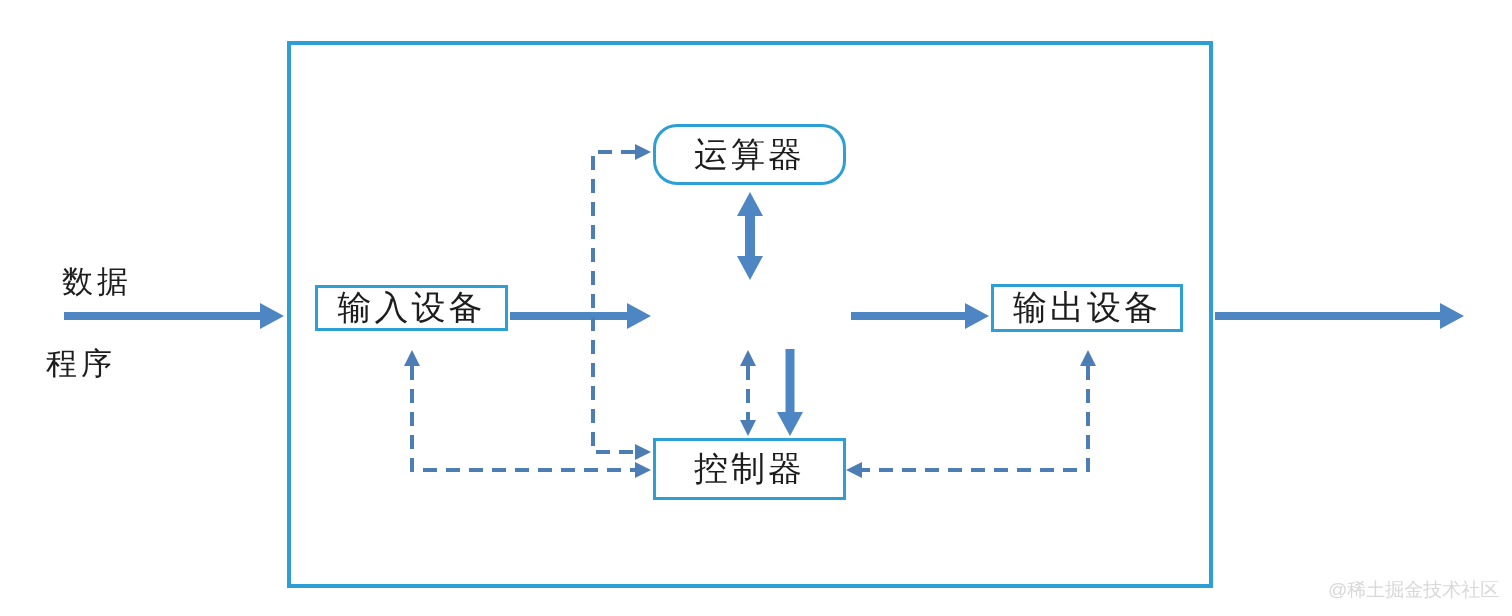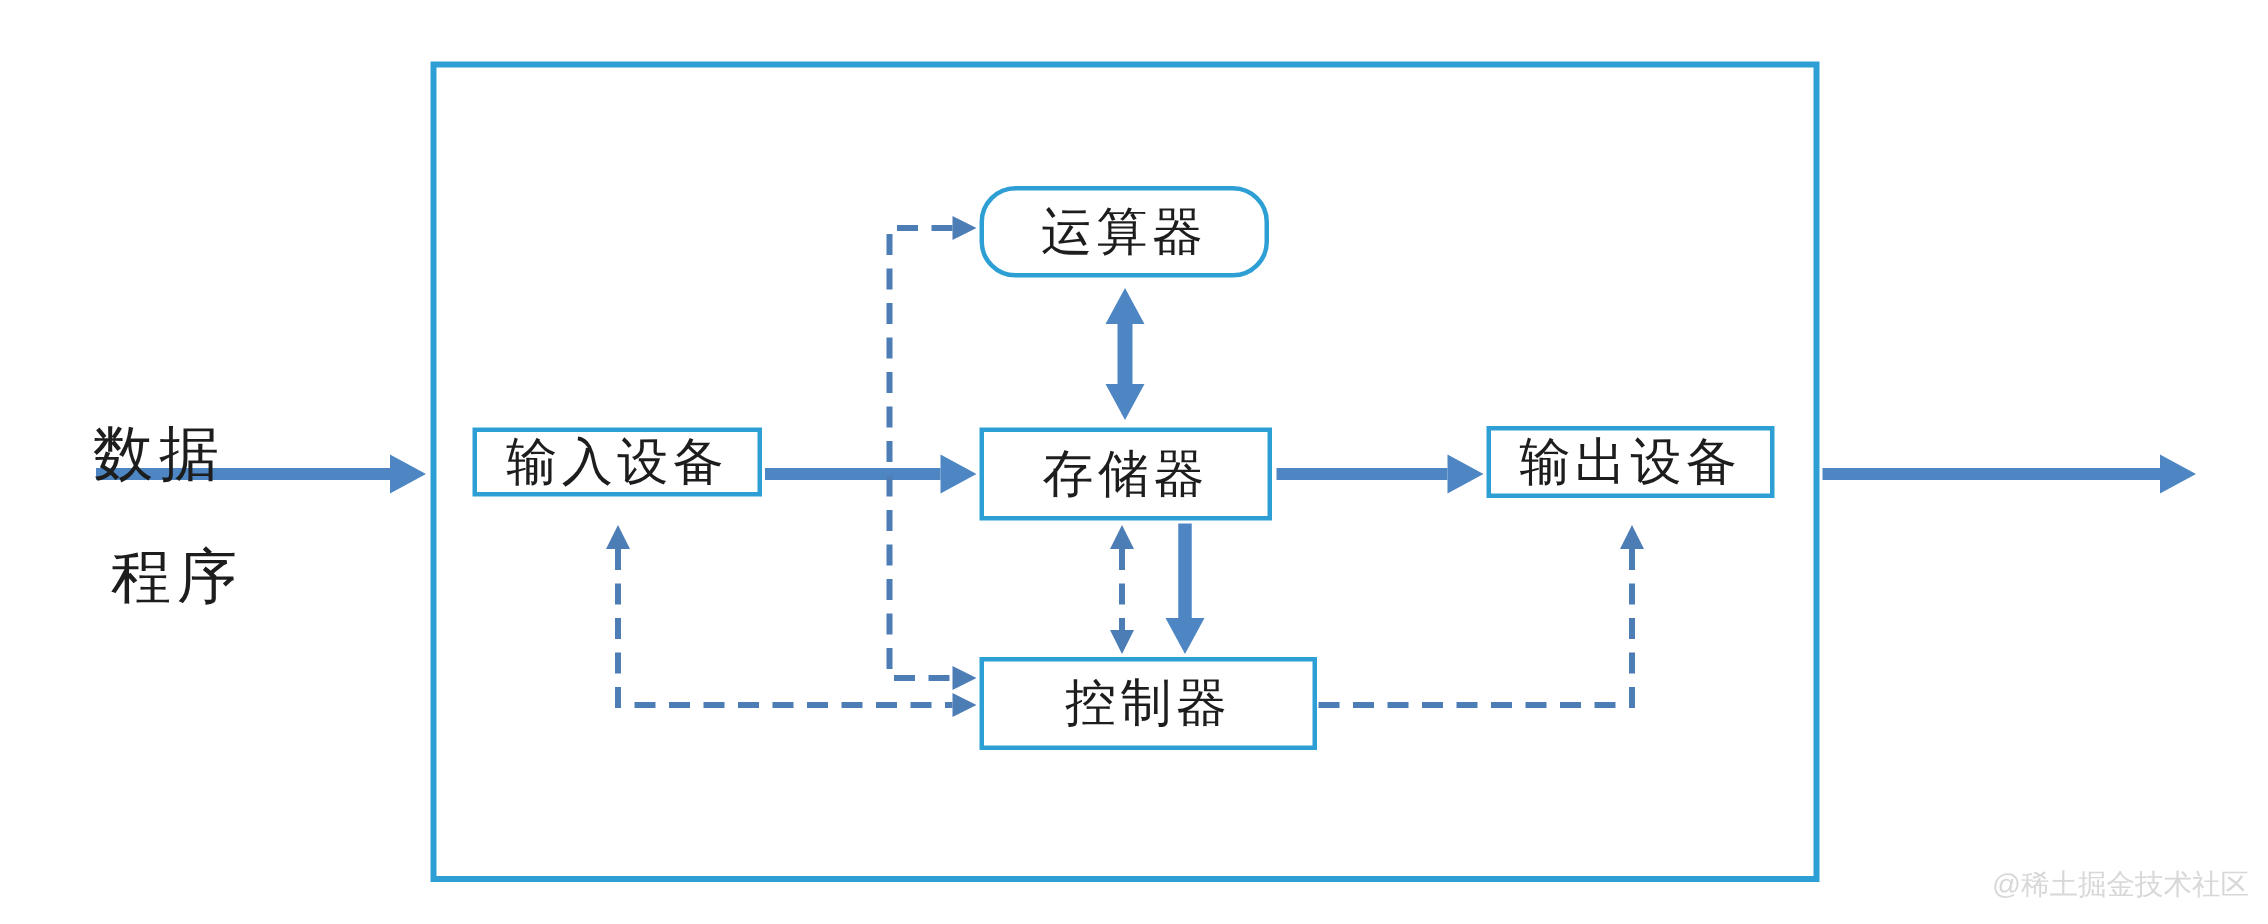--- a/index.html
+++ b/index.html
@@ -49,32 +49,31 @@
     align-items: center;
     justify-content: center;
     font-size: 34px;
     letter-spacing: 3px;
     color: var(--c-text, #1d1d1d);
   }
   .node-alu        { left: 653px; top: 124px; width: 193px; height: 61px; border-radius: 24px; }
   .node-input      { left: 315px; top: 285px; width: 193px; height: 46px; }
   .node-memory     { left: 653px; top: 285px; width: 195px; height: 62px; }
   .node-output     { left: 991px; top: 284px; width: 192px; height: 48px; }
-  .node-controller { left: 653px; top: 438px; width: 225px; height: 62px; }
+  .node-controller { left: 653px; top: 438px; width: 193px; height: 62px; }
 
   .side-label {
     position: absolute;
-    font-size: 40px;
+    font-size: 31px;
     letter-spacing: 4px;
     color: var(--c-text, #1d1d1d);
     white-space: nowrap;
-    margin-top: 14px;
   }
   .label-data    { left: 62px;   top: 261px; }
-  .label-program { left: 74px;   top: 343px; }
+  .label-program { left: 46px;   top: 343px; }
   .label-result  { left: 1278px; top: 268px; }
 
   .watermark {
     position: absolute;
     left: 1328px; top: 577px;
     font-size: 19px;
     color: var(--c-watermark, #d8d8d8);
     font-family: "Liberation Sans", "DejaVu Sans", sans-serif;
     white-space: nowrap;
   }
@@ -108,23 +107,20 @@
   </svg>
 
   <div class="outer-box"></div>
 
   <div class="node node-alu">
     <span>运算器</span>
   </div>
   <div class="node node-input">
     <span>输入设备</span>
   </div>
-  <div class="node node-memory">
-    <span>存储器</span>
-  </div>
   <div class="node node-output">
     <span>输出设备</span>
   </div>
   <div class="node node-controller">
     <span>控制器</span>
   </div>
 
   <div class="side-label label-data">数据</div>
   <div class="side-label label-program">程序</div>
 

